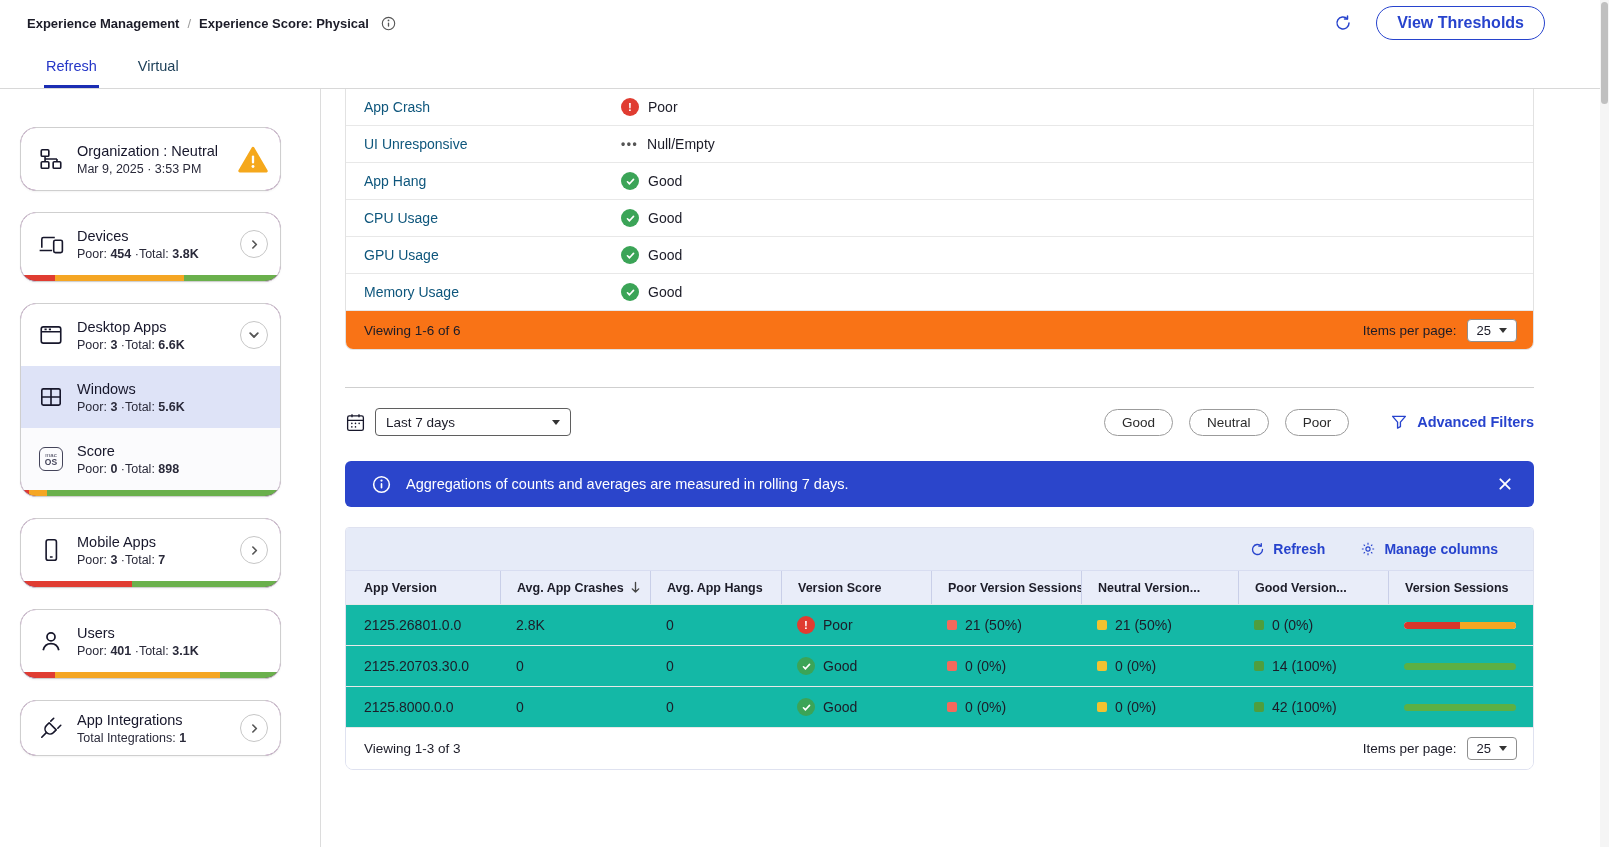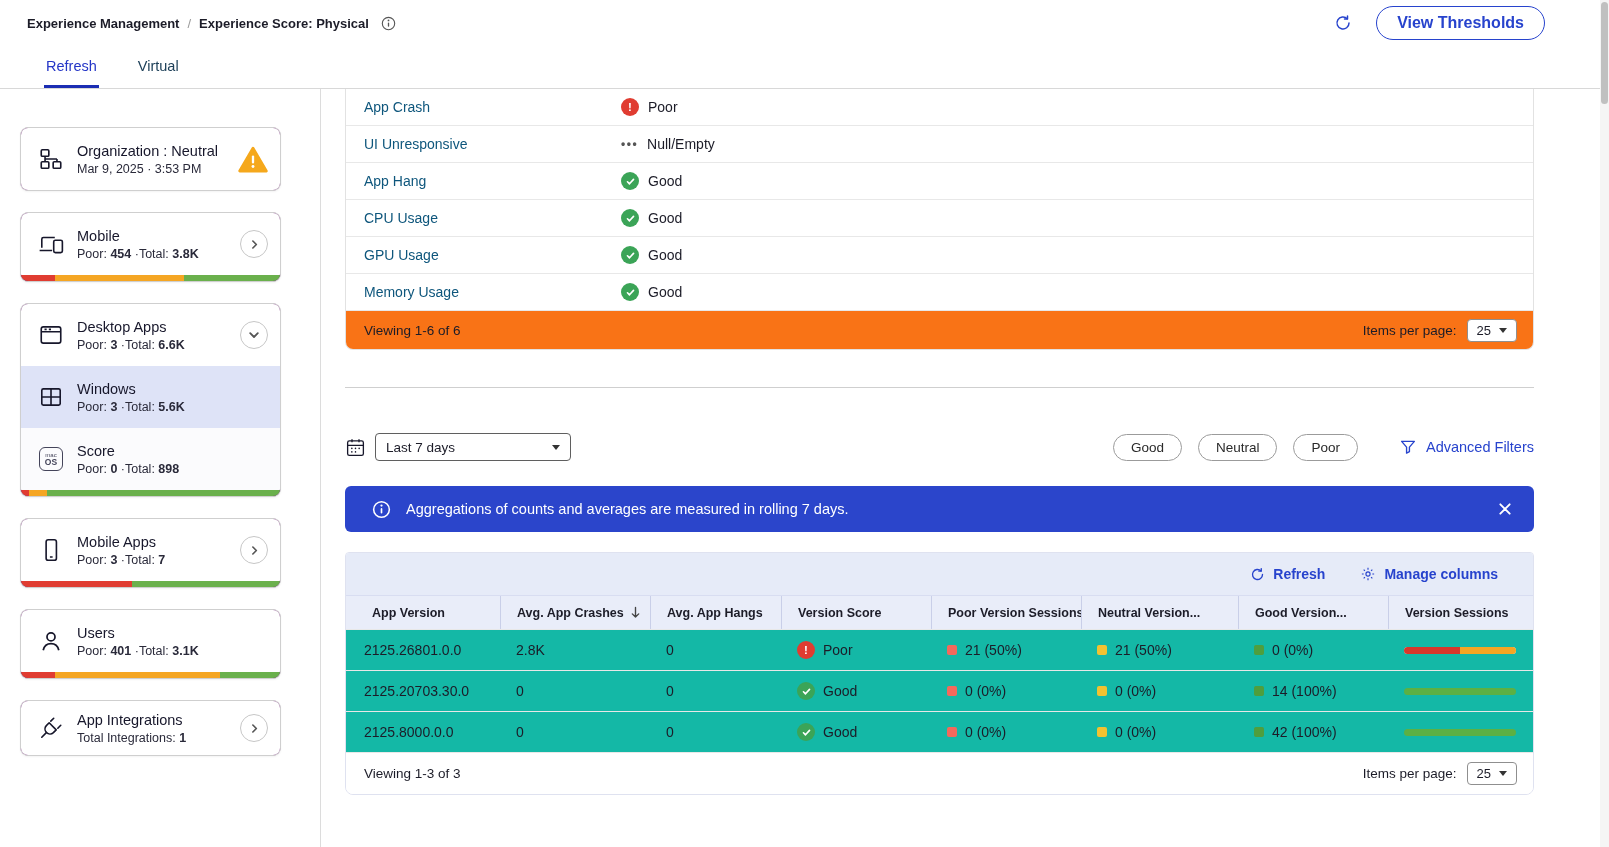--- a/index.html
+++ b/index.html
@@ -21,21 +21,21 @@
   .tabs{display:flex;padding-left:44px;gap:37px;border-bottom:1px solid #d8d8d8;height:43px}
   .tab{display:flex;align-items:center;font-size:14.5px;color:#1e4059;border-bottom:3px solid transparent;padding:0 2px;cursor:pointer}
   .tab.active{color:#2536c7;border-bottom-color:#1b2db3}
 
   
   .content{display:flex;height:758px}
   .sidebar{width:321px;min-width:321px;border-right:1px solid #dcdcdc;padding:38px 0 0 20px}
   .main{flex:1;padding-left:24px}
 
   
-  .card{width:261px;background:#701a75;border:1px solid #cfcfcf;border-radius:8px;margin-bottom:21px;overflow:hidden;box-shadow:0 1px 2px rgba(0,0,0,.05)}
+  .card{width:261px;background:#701a75;border:1px solid #cfcfcf;border-radius:16px;margin-bottom:21px;overflow:hidden;box-shadow:0 1px 2px rgba(0,0,0,.05)}
   .card-row{display:flex;align-items:center;gap:12px;padding:10px 12px 10px 16px;min-height:62px;cursor:pointer;background:#fff}
   .cicon{width:28px;display:flex;justify-content:center}
   .ctext{flex:1;min-width:0}
   .ctitle{font-size:14.5px;color:#17172b}
   .csub{font-size:12.5px;color:#2a2a3a;margin-top:3px;white-space:nowrap}
   .chev{width:28px;height:28px;min-width:28px;border:1px solid #c6c6c6;border-radius:50%;display:flex;align-items:center;justify-content:center;background:#fff;cursor:pointer}
   .strip{display:flex;height:6px;width:100%}
   .strip span{display:block;height:100%}
   .subitem{display:flex;align-items:center;gap:12px;padding:10px 12px 10px 16px;min-height:62px;cursor:pointer;background:#fbfbfd}
   .subitem.selected{background:#dee3f7}
@@ -50,39 +50,39 @@
   .mstatus{display:flex;align-items:center;gap:9px;font-size:14px}
   .sic{width:18px;height:18px;min-width:18px;border-radius:50%;display:flex;align-items:center;justify-content:center;color:#fff;font-size:11.5px;font-weight:700}
   .nulldots{color:#555;font-size:12px;letter-spacing:1.5px;font-weight:700}
   .mfooter{display:flex;align-items:center;justify-content:space-between;height:38px;padding:0 16px 0 18px;font-size:13.5px;background:#f97316}
   .ipp{display:flex;align-items:center;gap:10px}
   .ipp-box{display:flex;align-items:center;gap:8px;border:1px solid #8f8f8f;border-radius:4px;padding:3px 9px;font-size:13px;cursor:pointer;background:#fff}
   .caret{width:0;height:0;border-left:4px solid transparent;border-right:4px solid transparent;border-top:5px solid #333}
 
   
   .hline{width:1189px;border-top:1px solid #cfcfcf;margin-top:37px}
-  .filter-row{width:1189px;display:flex;align-items:center;margin-top:45px}
+  .filter-row{width:1189px;display:flex;align-items:center;margin-top:20px}
   .date-select{margin-left:9px;width:196px;height:28px;border:1.5px solid #5f5f5f;border-radius:4px;display:flex;align-items:center;justify-content:space-between;padding:0 10px;font-size:13.5px;cursor:pointer}
   .fspacer{flex:1}
   .pill{border:1px solid #9b9b9b;border-radius:15px;padding:5px 17px;font-size:13.5px;color:#2a2a2a;cursor:pointer;margin-left:16px;background:#fff}
-  .adv{display:flex;align-items:center;gap:9px;margin-left:41px;color:#2743cd;font-weight:400;font-size:14.5px;cursor:pointer}
+  .adv{display:flex;align-items:center;gap:9px;margin-left:41px;color:#2743cd;font-weight:700;font-size:14.5px;cursor:pointer}
 
   
   .banner{width:1189px;height:46px;margin-top:25px;background:#2b45cb;border-radius:6px;display:flex;align-items:center;padding:0 22px 0 27px;color:#fff}
   .btext{margin-left:15px;font-size:14.5px}
   .bclose{margin-left:auto;cursor:pointer;display:flex}
 
   
   .vtable{width:1189px;margin-top:20px;border:1px solid #dfe2f0;border-radius:4px 4px 8px 8px;overflow:hidden}
   .vtoolbar{height:42px;background:#e6ebf8;display:flex;align-items:center;justify-content:flex-end;gap:35px;padding-right:35px}
   .tool{display:flex;align-items:center;gap:8px;color:#2743cd;font-weight:700;font-size:14px;cursor:pointer}
   .vhead,.vrow{display:grid;grid-template-columns:154px 150px 131px 150px 150px 157px 150px auto}
   .vhead{background:#e9edf9;height:34px;border-top:1px solid #d8ddf1}
   .vh{display:flex;align-items:center;gap:6px;font-size:12.5px;font-weight:700;padding-left:16px;border-left:1px solid #c9cfe8;white-space:nowrap;overflow:hidden;cursor:pointer}
-  .vh:first-child{border-left:none;padding-left:26px}
+  .vh:first-child{border-left:none;padding-left:18px}
   .vrow{height:41px;background:#14b8a6;border-top:1px solid #e8e8e8}
   .vc{display:flex;align-items:center;padding-left:16px;font-size:14px;gap:8px;white-space:nowrap}
   .vc:first-child{padding-left:18px}
   .sw{width:10px;height:10px;min-width:10px;border-radius:2px}
   .bar{width:112px;height:7px;border-radius:4px;overflow:hidden;display:flex;background:#eee}
   .bar span{display:block;height:100%}
   .vfooter{display:flex;align-items:center;justify-content:space-between;height:42px;padding:0 16px 0 18px;font-size:13.5px;background:#fff;border-top:1px solid #e8e8e8}
 
   
   .vscroll{position:absolute;top:0;right:0;width:9px;height:847px;background:#f5f5f5}
@@ -153,21 +153,21 @@
       <div class="card">
         <div class="card-row">
           <span class="cicon">
             <svg width="26" height="26" viewBox="0 0 24 24" fill="none" stroke="#17172b" stroke-width="1.5">
                 <path d="M3.5 15.5v-8A1.5 1.5 0 0 1 5 6h10.5"></path>
                 <path d="M1.5 18h11.5"></path>
                 <rect x="14.5" y="8.5" width="8" height="11.5" rx="1.5"></rect>
               </svg>
           </span>
           <div class="ctext">
-            <div class="ctitle">Mobile</div>
+            <div class="ctitle">Devices</div>
             <div class="csub">
               <span>Poor:</span> <b>454</b> <span>·</span><span>Total:</span> <b>3.8K</b>
             </div>
           </div>
           <span class="chev">
             <svg width="11" height="11" viewBox="0 0 12 12" fill="none" stroke="#555" stroke-width="1.8" stroke-linecap="round" stroke-linejoin="round">
                 <path d="M4.2 2.2 8 6l-3.8 3.8"></path>
               </svg>
           </span>
         </div>

